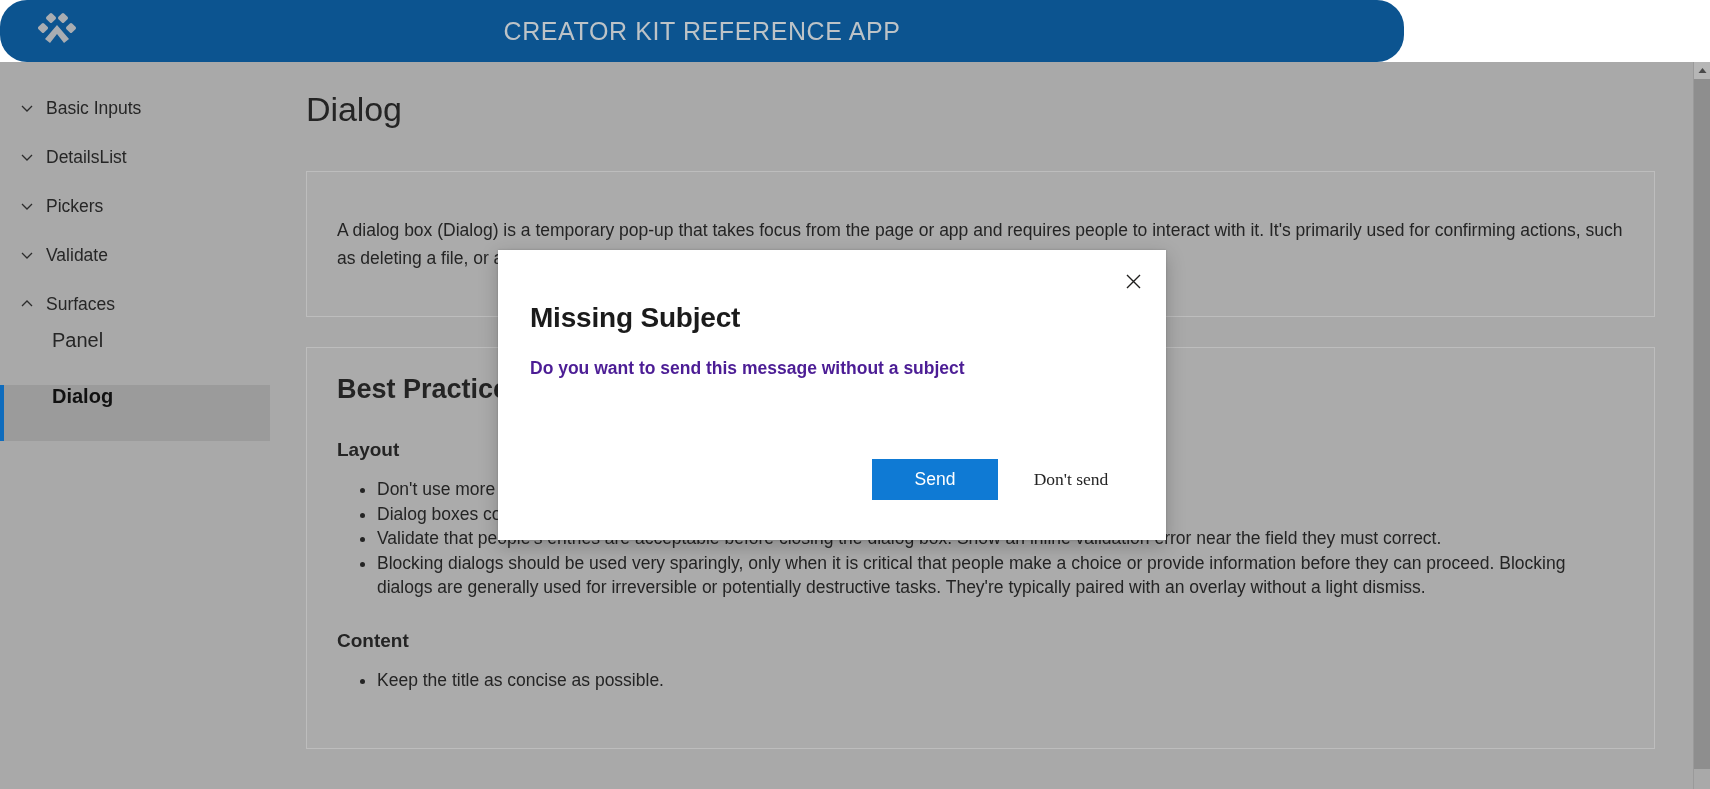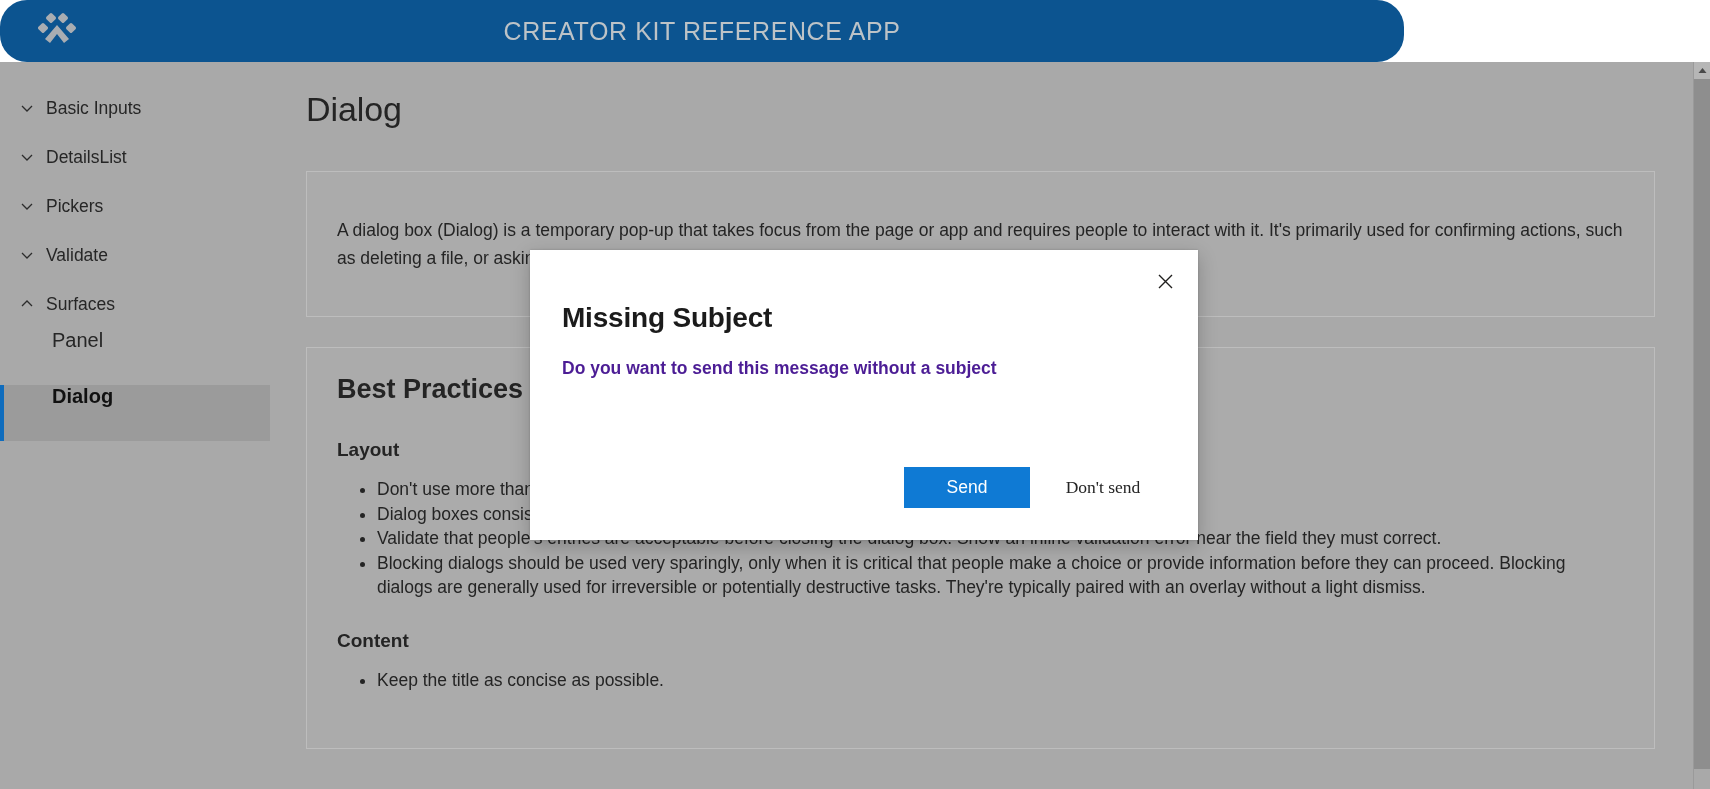--- a/index.html
+++ b/index.html
@@ -174,27 +174,27 @@
     position: absolute;
     top: 0; left: 0;
     width: 1710px; height: 789px;
     background: rgba(110,110,110,0.0);
     pointer-events: none;
   }
 
   
   .dialog {
     position: absolute;
-    left: 530px;
+    left: 498px;
     top: 250px;
     width: 668px;
     min-height: 290px;
     background: #ffffff;
     box-shadow: 0 6px 18px rgba(0,0,0,0.22), 0 0 2px rgba(0,0,0,0.18);
-    padding: 26px 32px 0 32px;
+    padding: 26px 32px 8px 32px;
     display: flex;
     flex-direction: column;
   }
   .dialog-close {
     position: absolute;
     top: 14px; right: 16px;
     width: 34px; height: 34px;
     display: flex; align-items: center; justify-content: center;
     background: transparent;
     border: none;

